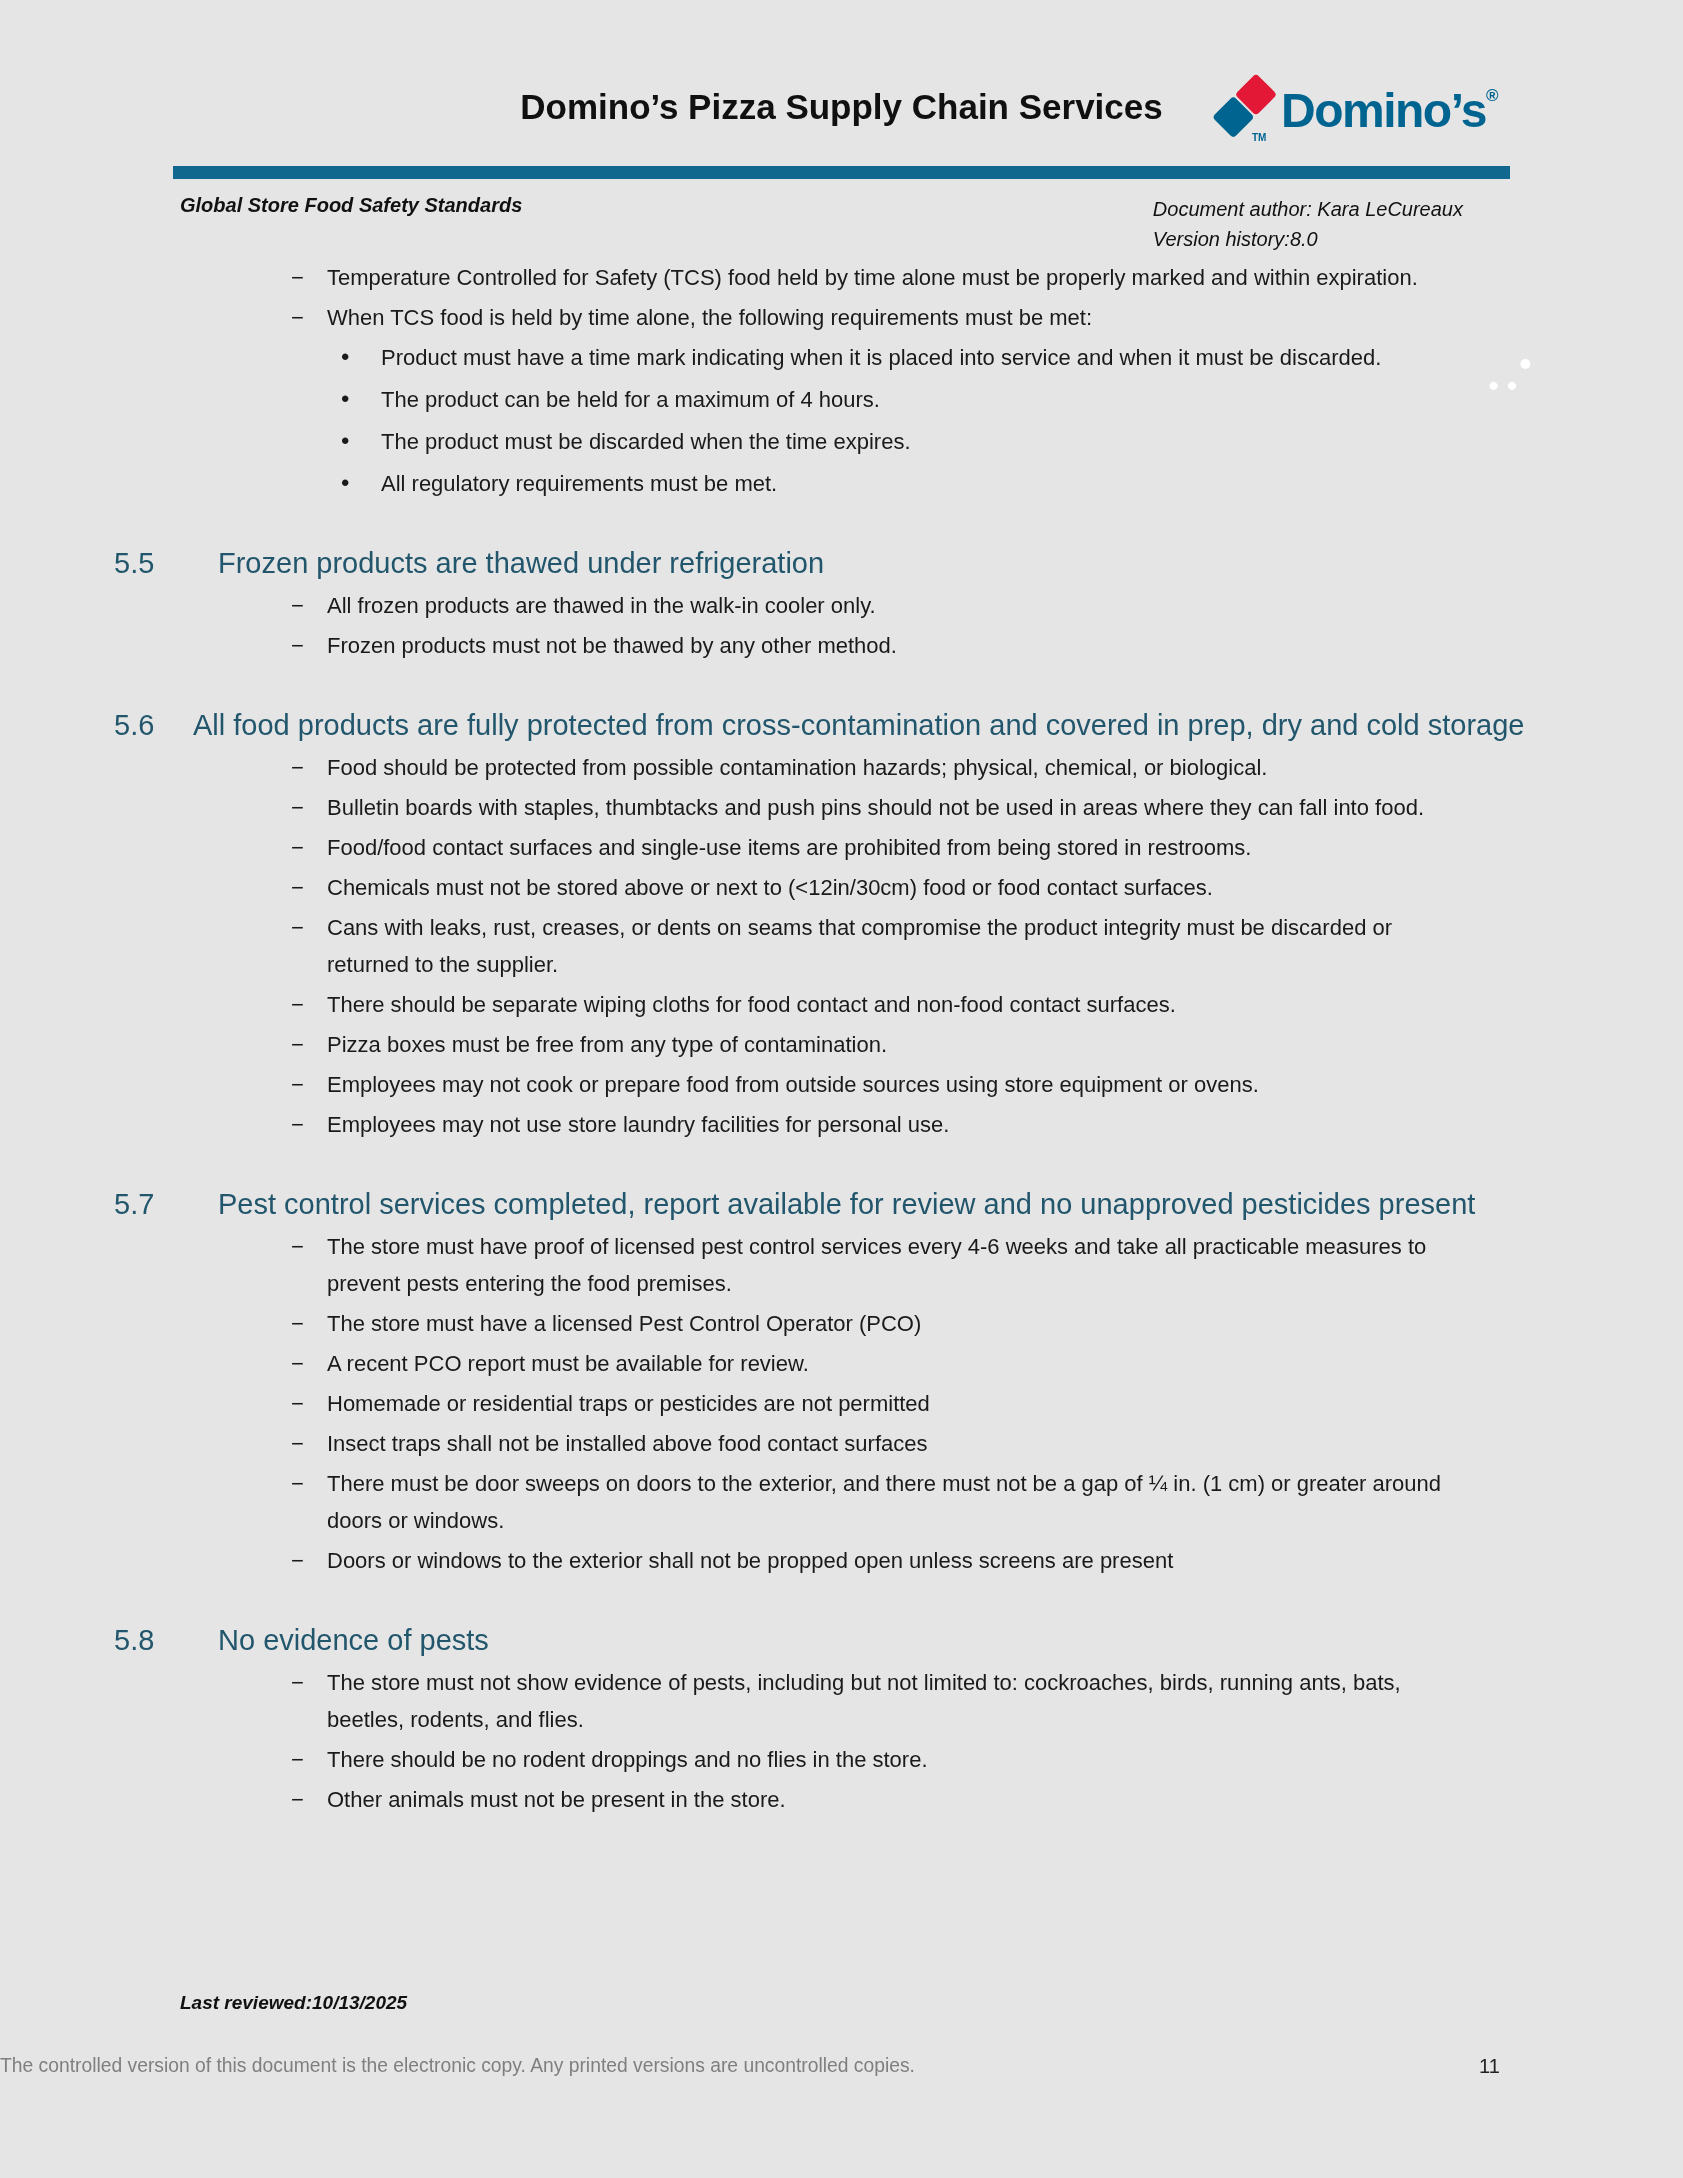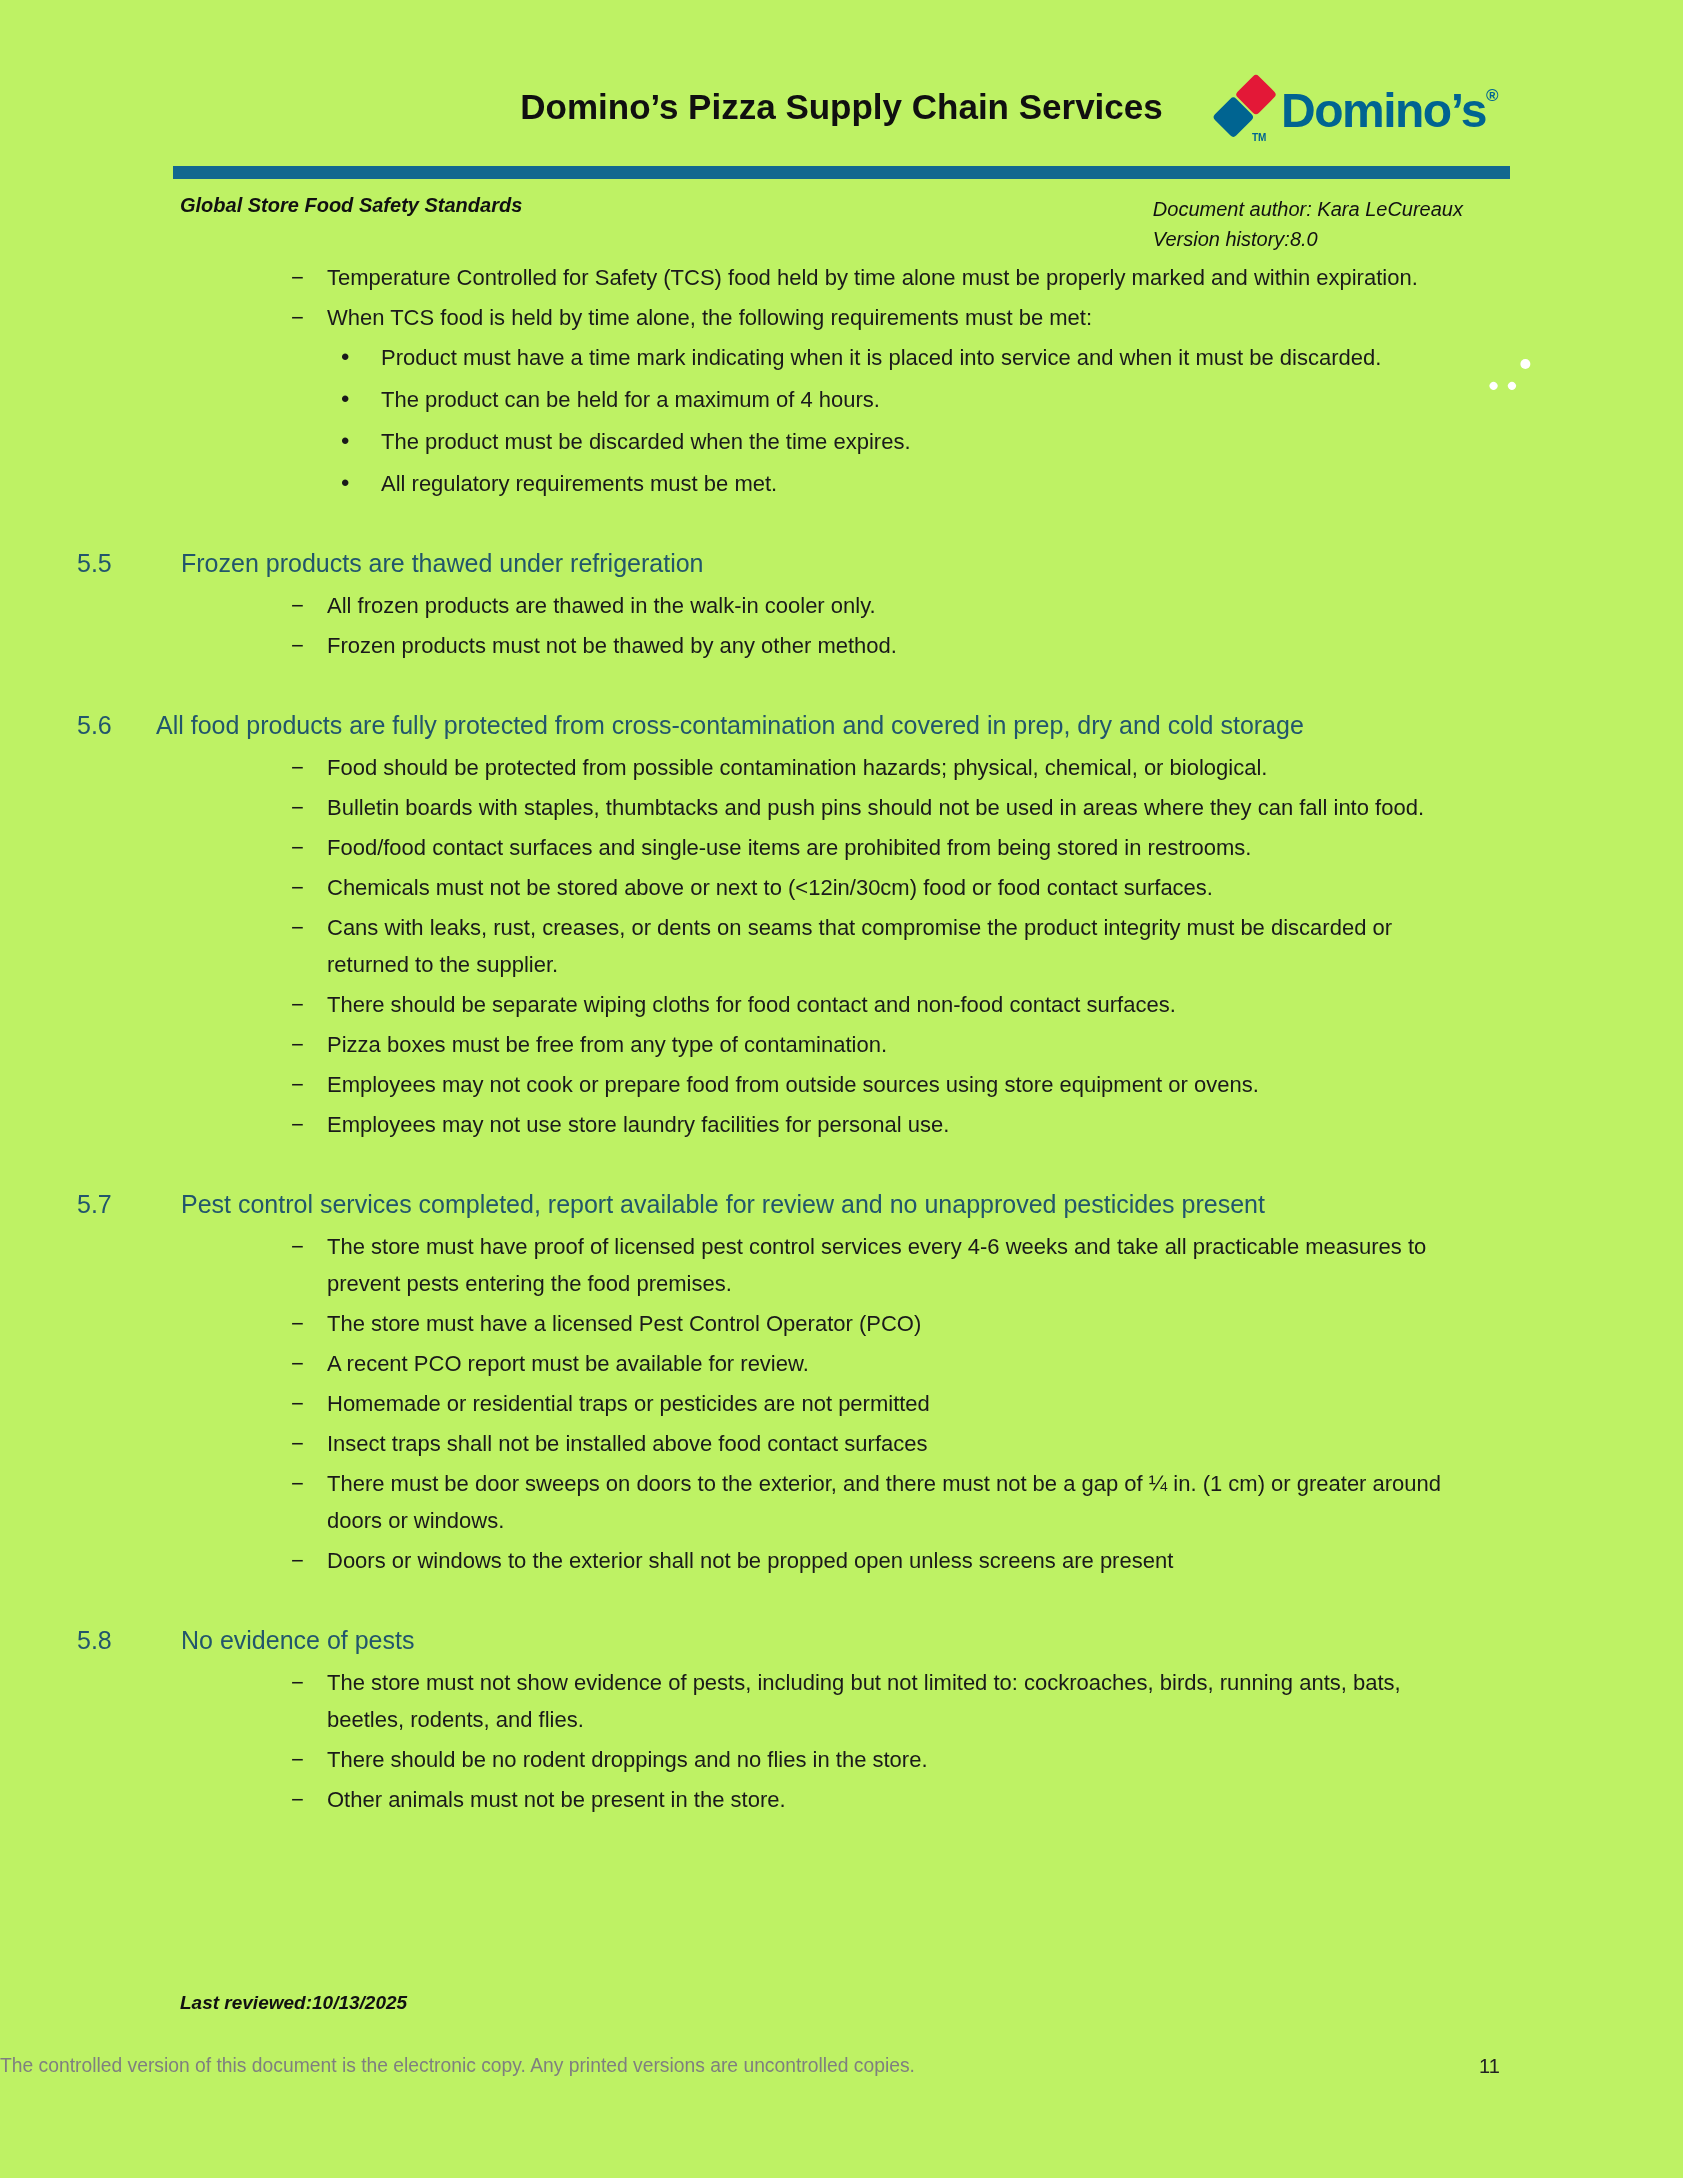--- a/index.html
+++ b/index.html
@@ -1,17 +1,17 @@
 <!DOCTYPE html>
 <html><head>
 <meta charset="utf-8">
 <style>
   html,body { margin:0; padding:0; background:#ffffff; }
   .page {
-    position:relative; width:1683px; height:2178px; background:#bef264;
+    position:relative; width:1683px; height:2178px; background:#e5e5e5;
     font-family:"Liberation Sans", sans-serif; color:#1a1a1a; overflow:hidden;
   }
 
   
   .title {
     position:absolute; top:87px; left:0; width:1683px; text-align:center;
     font-size:35px; font-weight:bold; color:#101010; letter-spacing:0;
   }
   .logo { position:absolute; left:1216px; top:71px; width:297px; height:79px; }
   .tile {
@@ -42,22 +42,22 @@
     font-size:20px; font-style:italic; color:#111; line-height:30px;
   }
 
   
   .body-content { position:absolute; top:259px; left:0; width:1683px; font-size:22px; line-height:37px; }
   .dash { position:relative; margin:0 208px 3px 327px; }
   .dash > .marker { position:absolute; left:-36px; top:0; }
   .dot  { position:relative; margin:0 208px 5px 381px; }
   .dot  > .marker { position:absolute; left:-40px; top:-1px; font-size:24px; }
   .section {
-    position:relative; margin-top:42px; margin-bottom:5px; padding-left:77px;
-    color:var(--heading); font-size:25px; line-height:38px; font-weight:normal;
+    position:relative; margin-top:42px; margin-bottom:5px; padding-left:114px;
+    color:var(--heading); font-size:29px; line-height:38px; font-weight:normal;
   }
   .section .num { display:inline-block; width:104px; }
   .section.tight .num { width:79px; }
 
   
   .footer-left {
     position:absolute; left:180px; top:1992px; font-size:19px;
     font-weight:bold; font-style:italic; color:#111;
   }
   .footer-rights {

